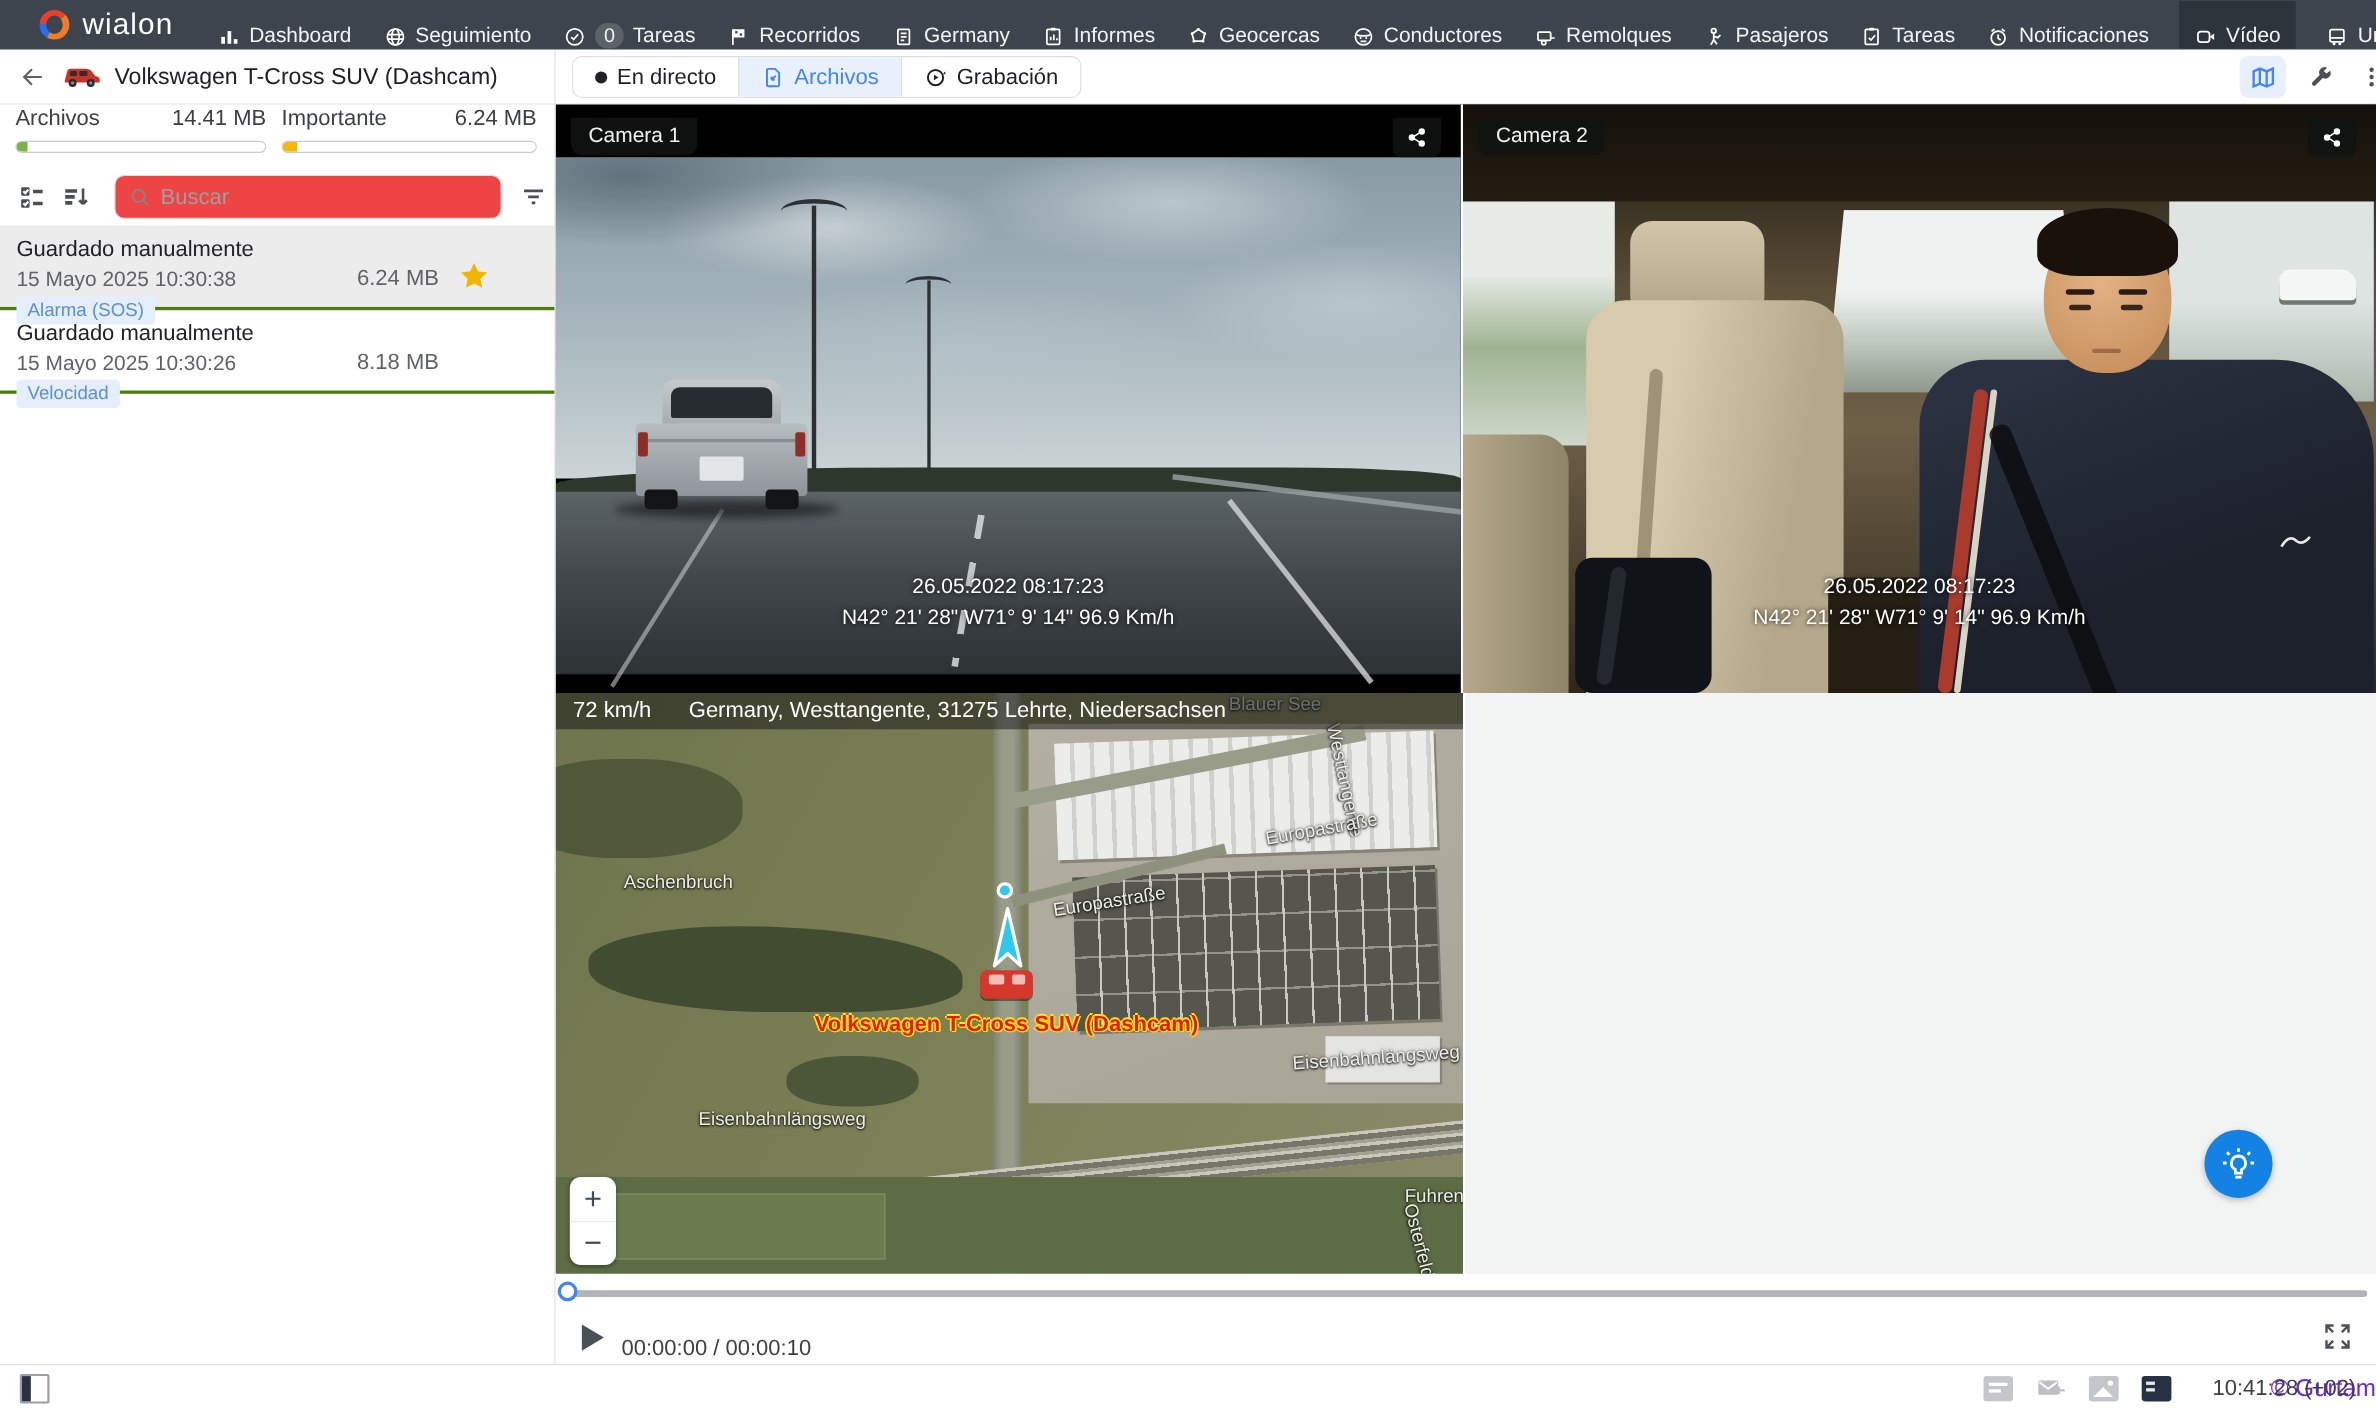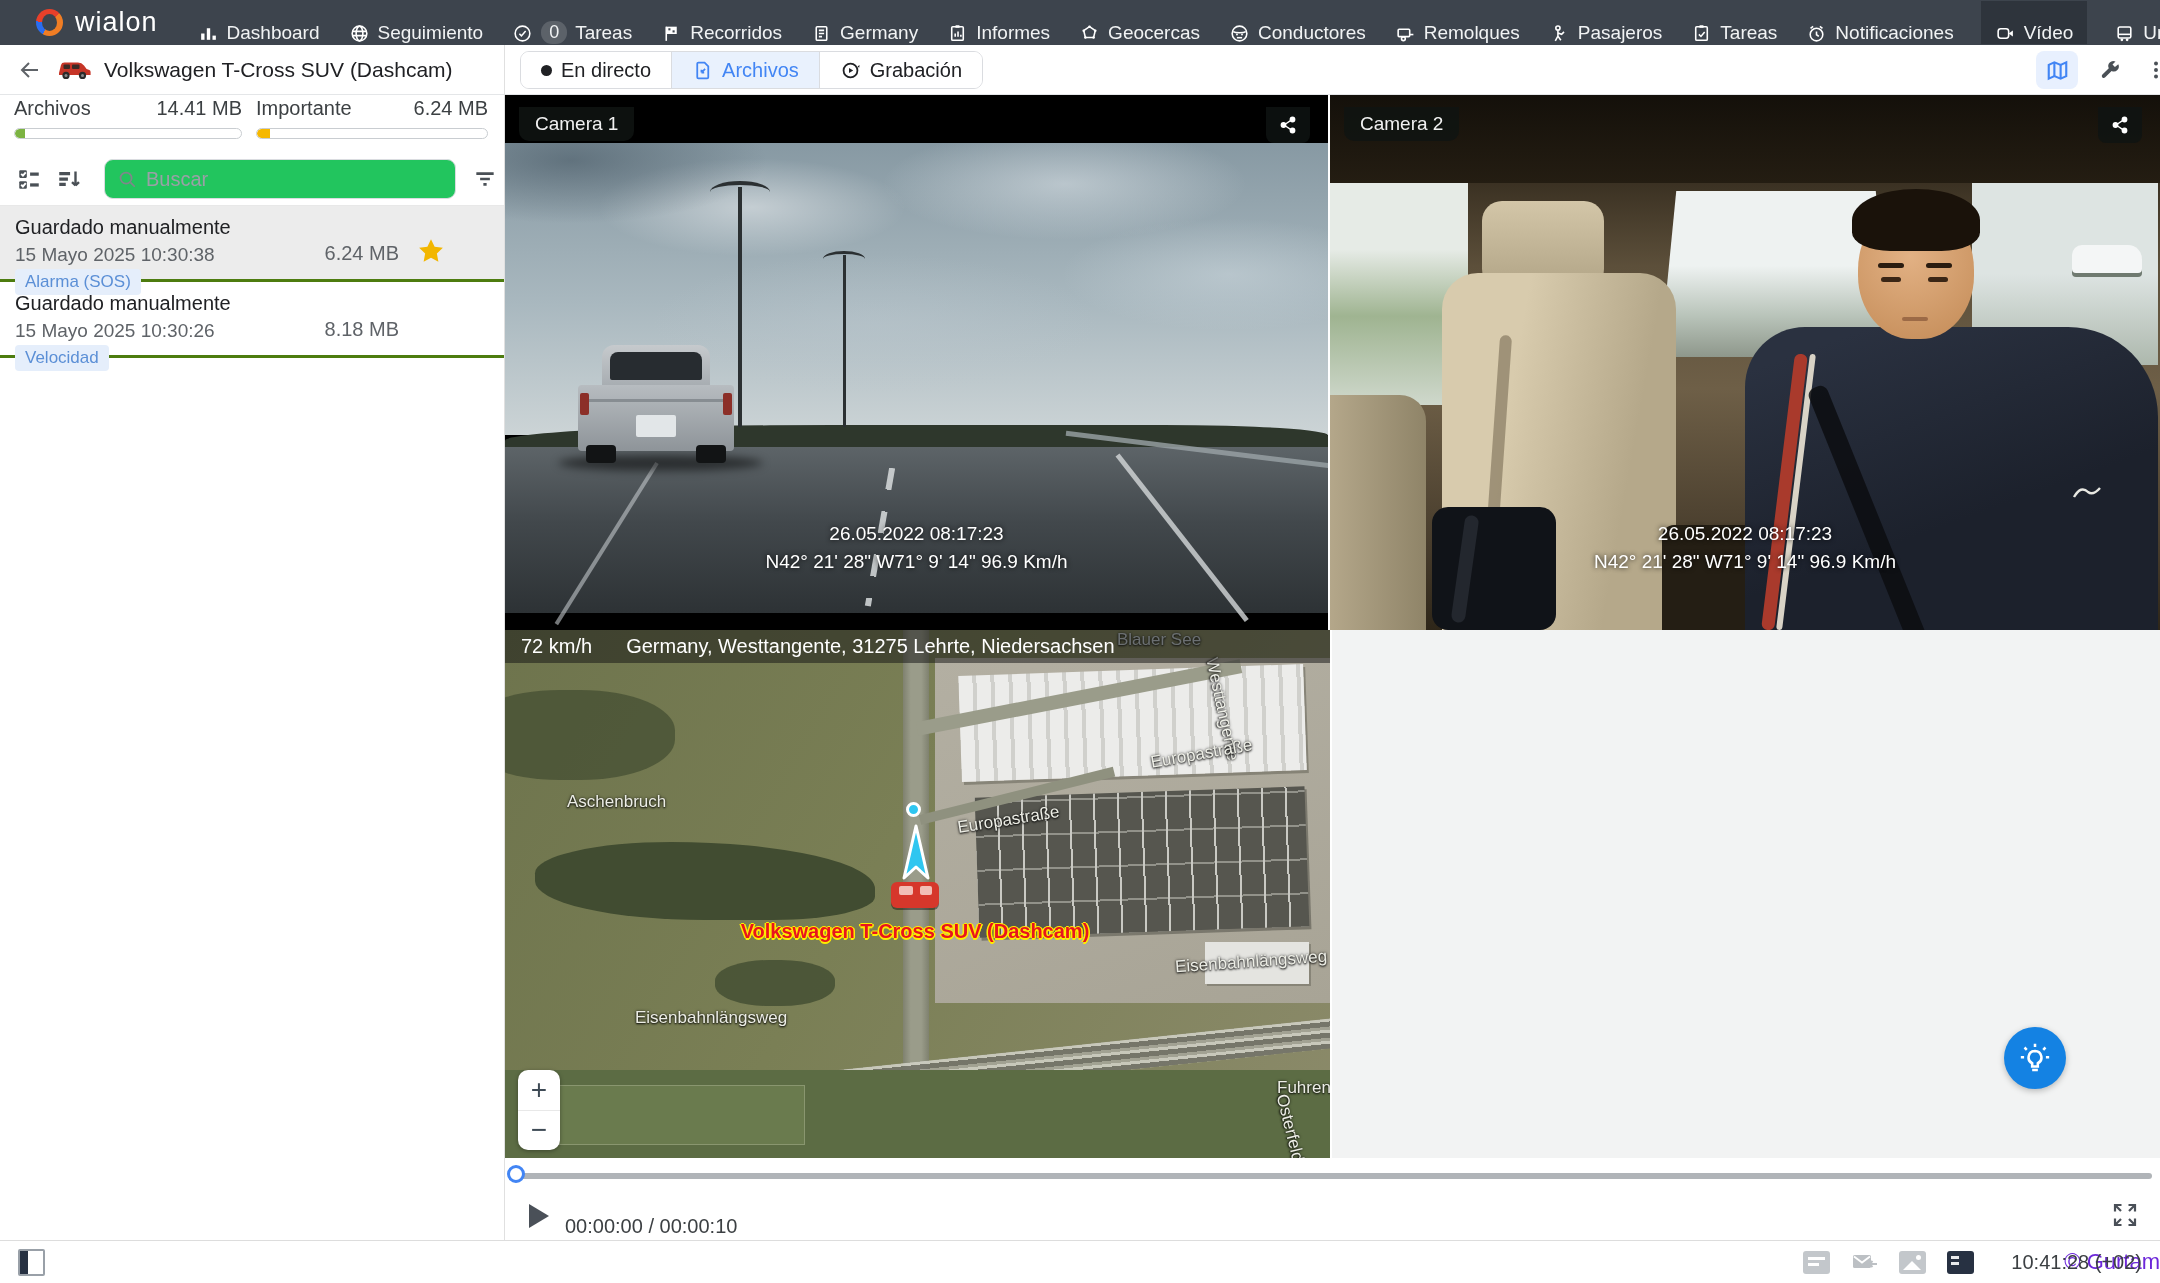--- a/index.html
+++ b/index.html
@@ -39,21 +39,21 @@
   .stat-a{left:14px;width:228px;}
   .stat-b{left:256px;width:232px;}
   .pbar{margin-top:8px;height:11px;border:1.5px solid #c9cdd1;border-radius:6px;position:relative;overflow:hidden;background:#fff;}
   .pbar .fill{position:absolute;left:0;top:0;bottom:0;border-radius:6px 0 0 6px;}
   .fill-a{width:10px;background:var(--archivos-fill);}
   .fill-b{width:13px;background:var(--importante-fill);}
   .sb-toolbar{position:absolute;left:0;top:108px;width:100%;height:52px;display:flex;align-items:center;}
   .tb-ico{width:34px;height:34px;display:flex;align-items:center;justify-content:center;cursor:pointer;flex:none;}
   .tb-ico svg{width:26px;height:26px;stroke:#4a5056;stroke-width:1.8;fill:none;}
   .tb-sel{margin-left:12px;} .tb-sort{margin-left:6px;}
-  .search-box{margin-left:18px;width:352px;height:40px;border:1px solid #dadce0;border-radius:9px;display:flex;align-items:center;padding:0 12px;gap:8px;background:#22c55e;}
+  .search-box{margin-left:18px;width:352px;height:40px;border:1px solid #dadce0;border-radius:9px;display:flex;align-items:center;padding:0 12px;gap:8px;background:#ef4444;}
   .search-box svg{width:21px;height:21px;stroke:#80868b;stroke-width:1.8;fill:none;flex:none;}
   .search-box input{border:none;outline:none;font-size:20px;width:100%;color:#202124;font-family:inherit;background:transparent;}
   .search-box input::placeholder{color:#9aa0a6;}
   .tb-filter{margin-left:12px;}
   .file-list{position:absolute;left:0;top:160px;width:100%;border-top:1px solid #e8e8e8;}
   .file-item{position:relative;height:76px;border-bottom:3px solid #4d7c0f;cursor:pointer;}
   .file-item.selected{background:#ececec;}
   .fi-title{position:absolute;left:15px;top:10px;font-size:20px;color:#202124;}
   .fi-date{position:absolute;left:15px;top:38px;font-size:19px;color:#5f6368;}
   .fi-size{position:absolute;right:105px;top:36px;font-size:20px;color:#5f6368;}

